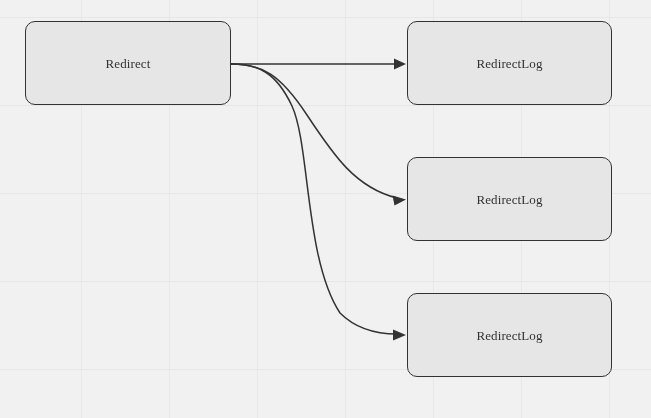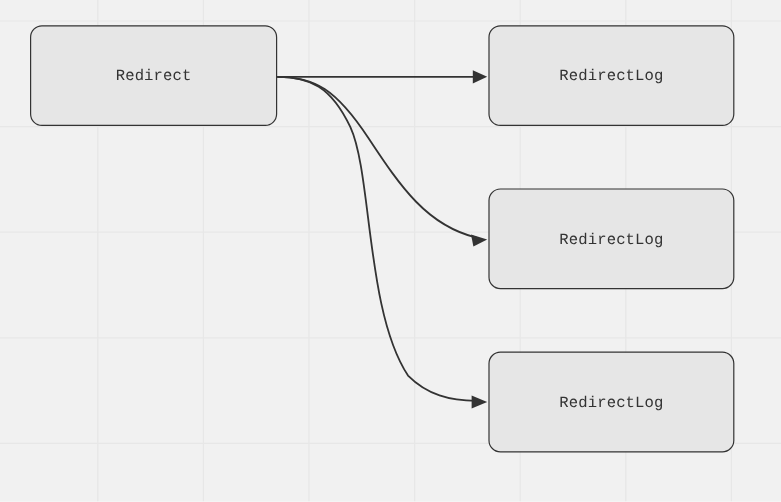--- a/index.html
+++ b/index.html
@@ -39,21 +39,21 @@
     position: absolute;
     box-sizing: border-box;
     display: flex;
     align-items: center;
     justify-content: center;
     background: #e6e6e6;
     border: 1.4px solid #333333;
     border-radius: 10px;
     color: #333333;
     font-size: 13px;
-    font-family: Liberation Mono, monospace;
+    font-family: Liberation Serif, serif;
     line-height: 1;
     letter-spacing: 0.1px;
     -webkit-font-smoothing: antialiased;
   }
   .node-label {
     display: block;
     text-align: center;
     white-space: nowrap;
   }
   #node-redirect {

